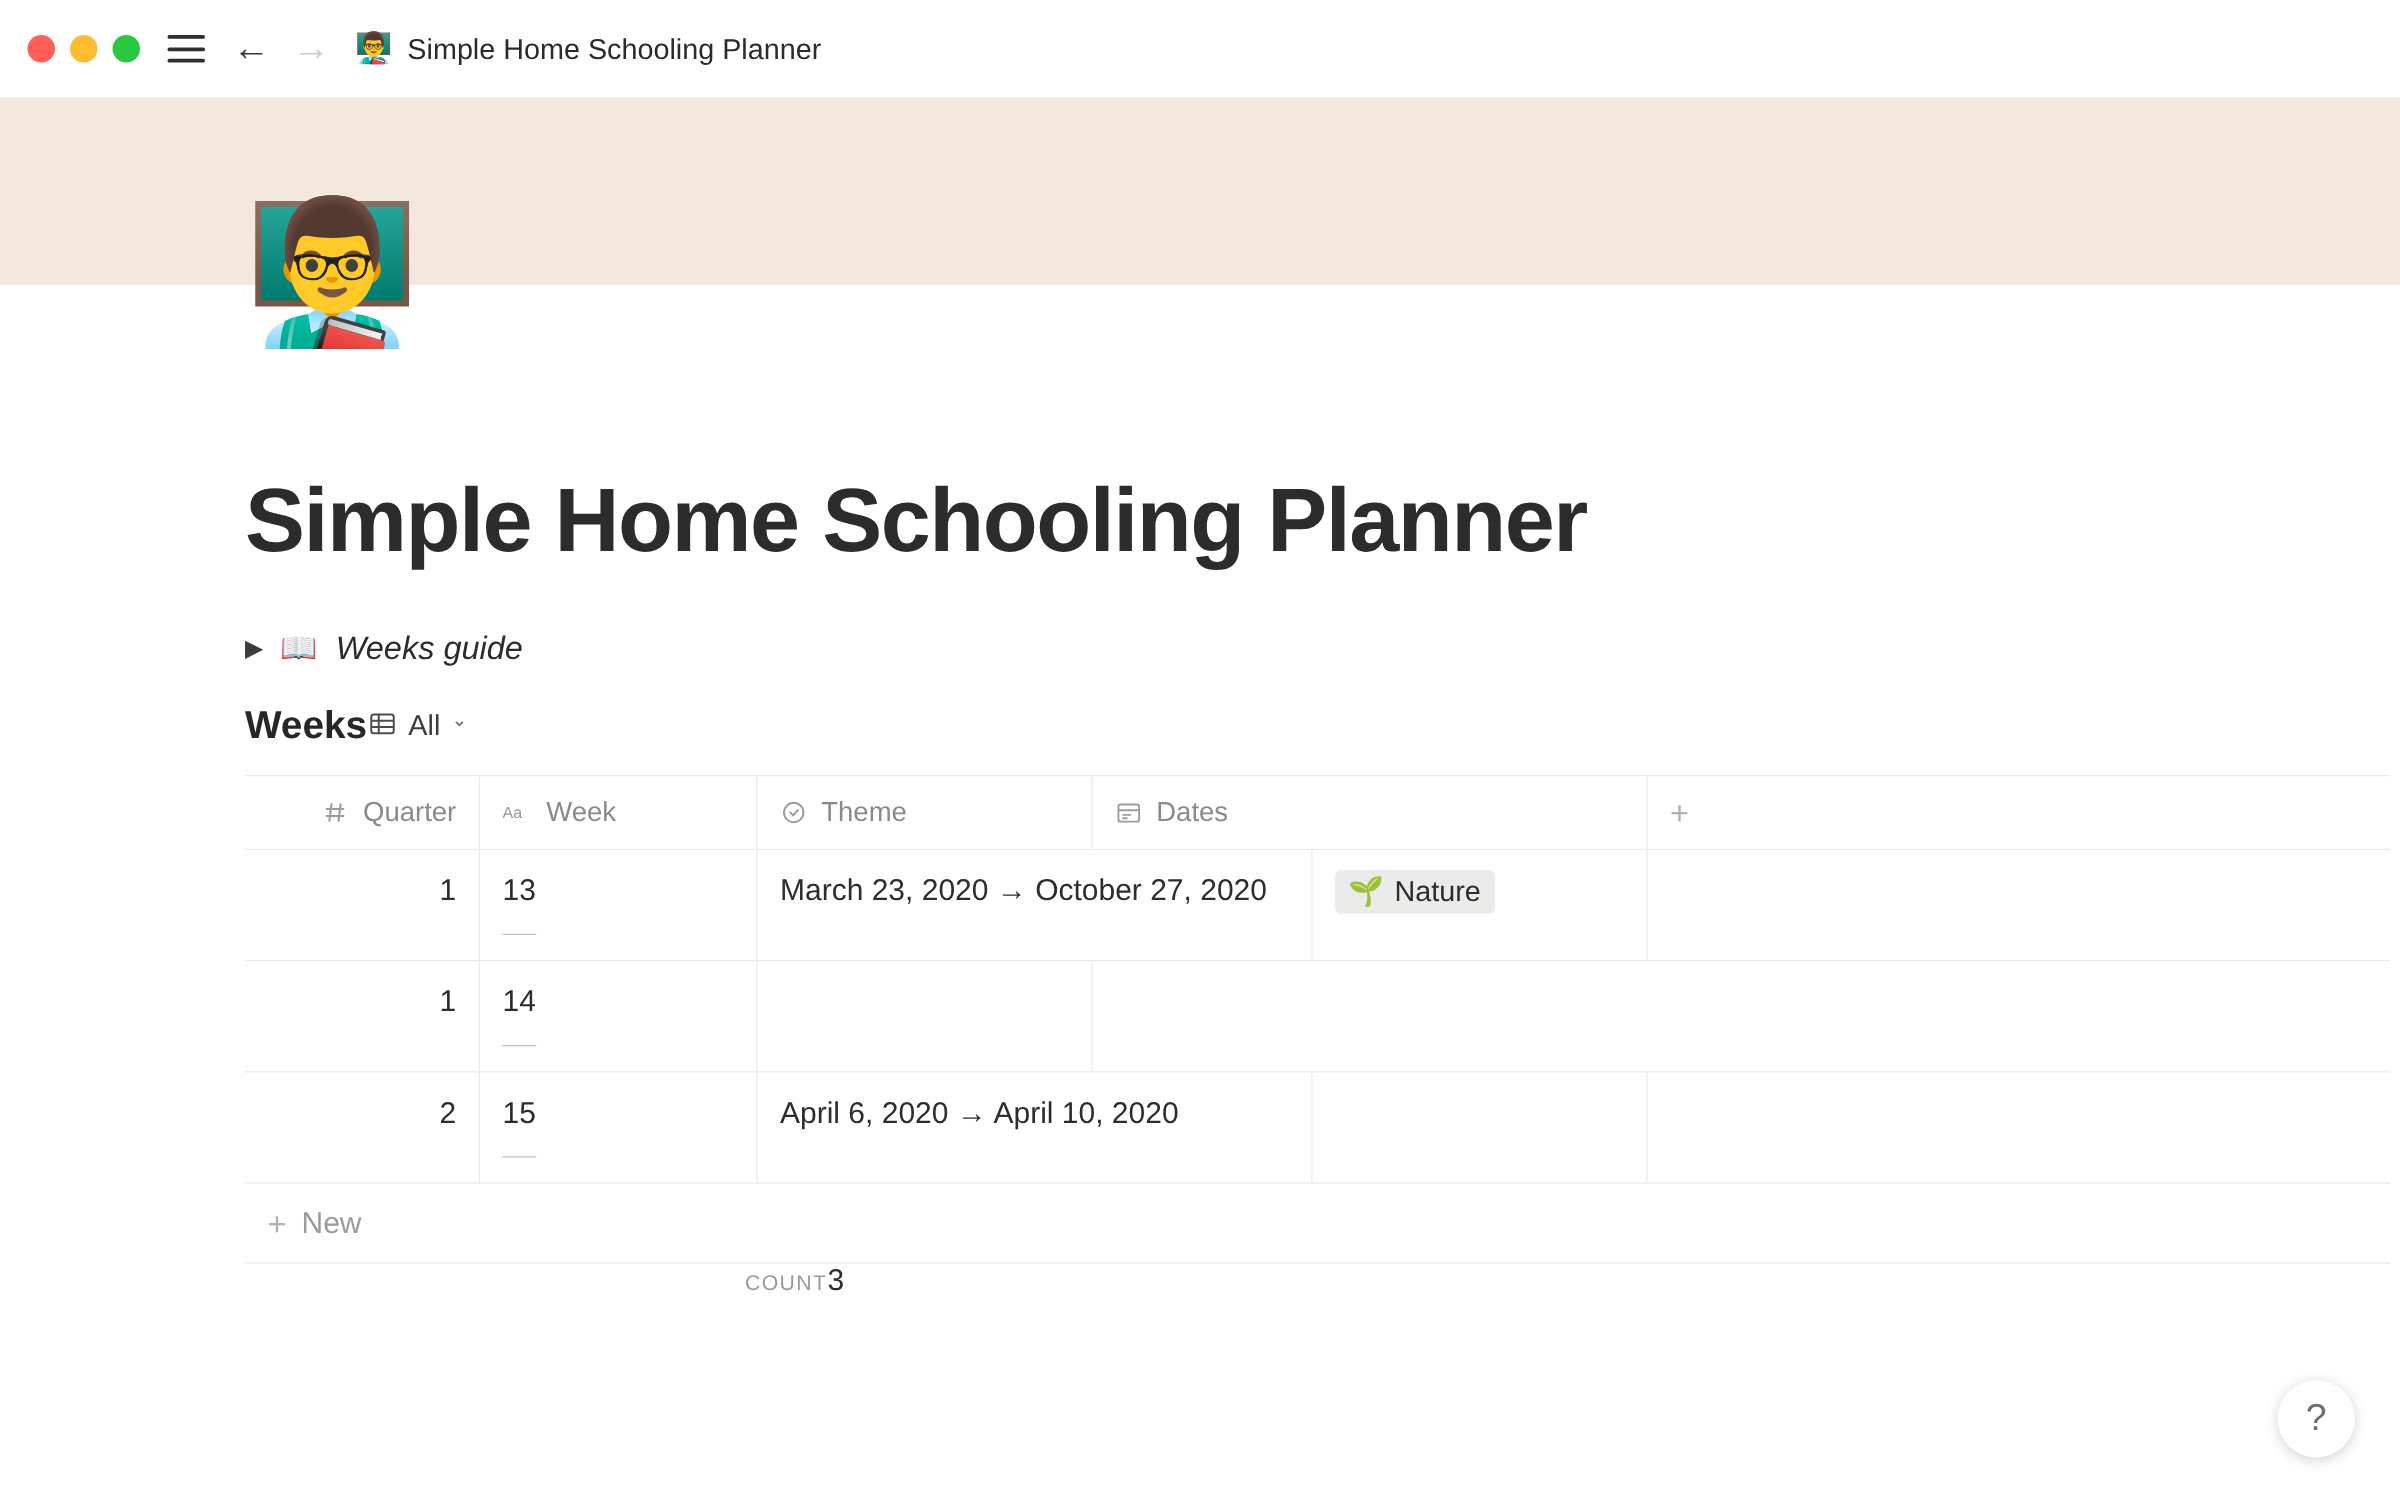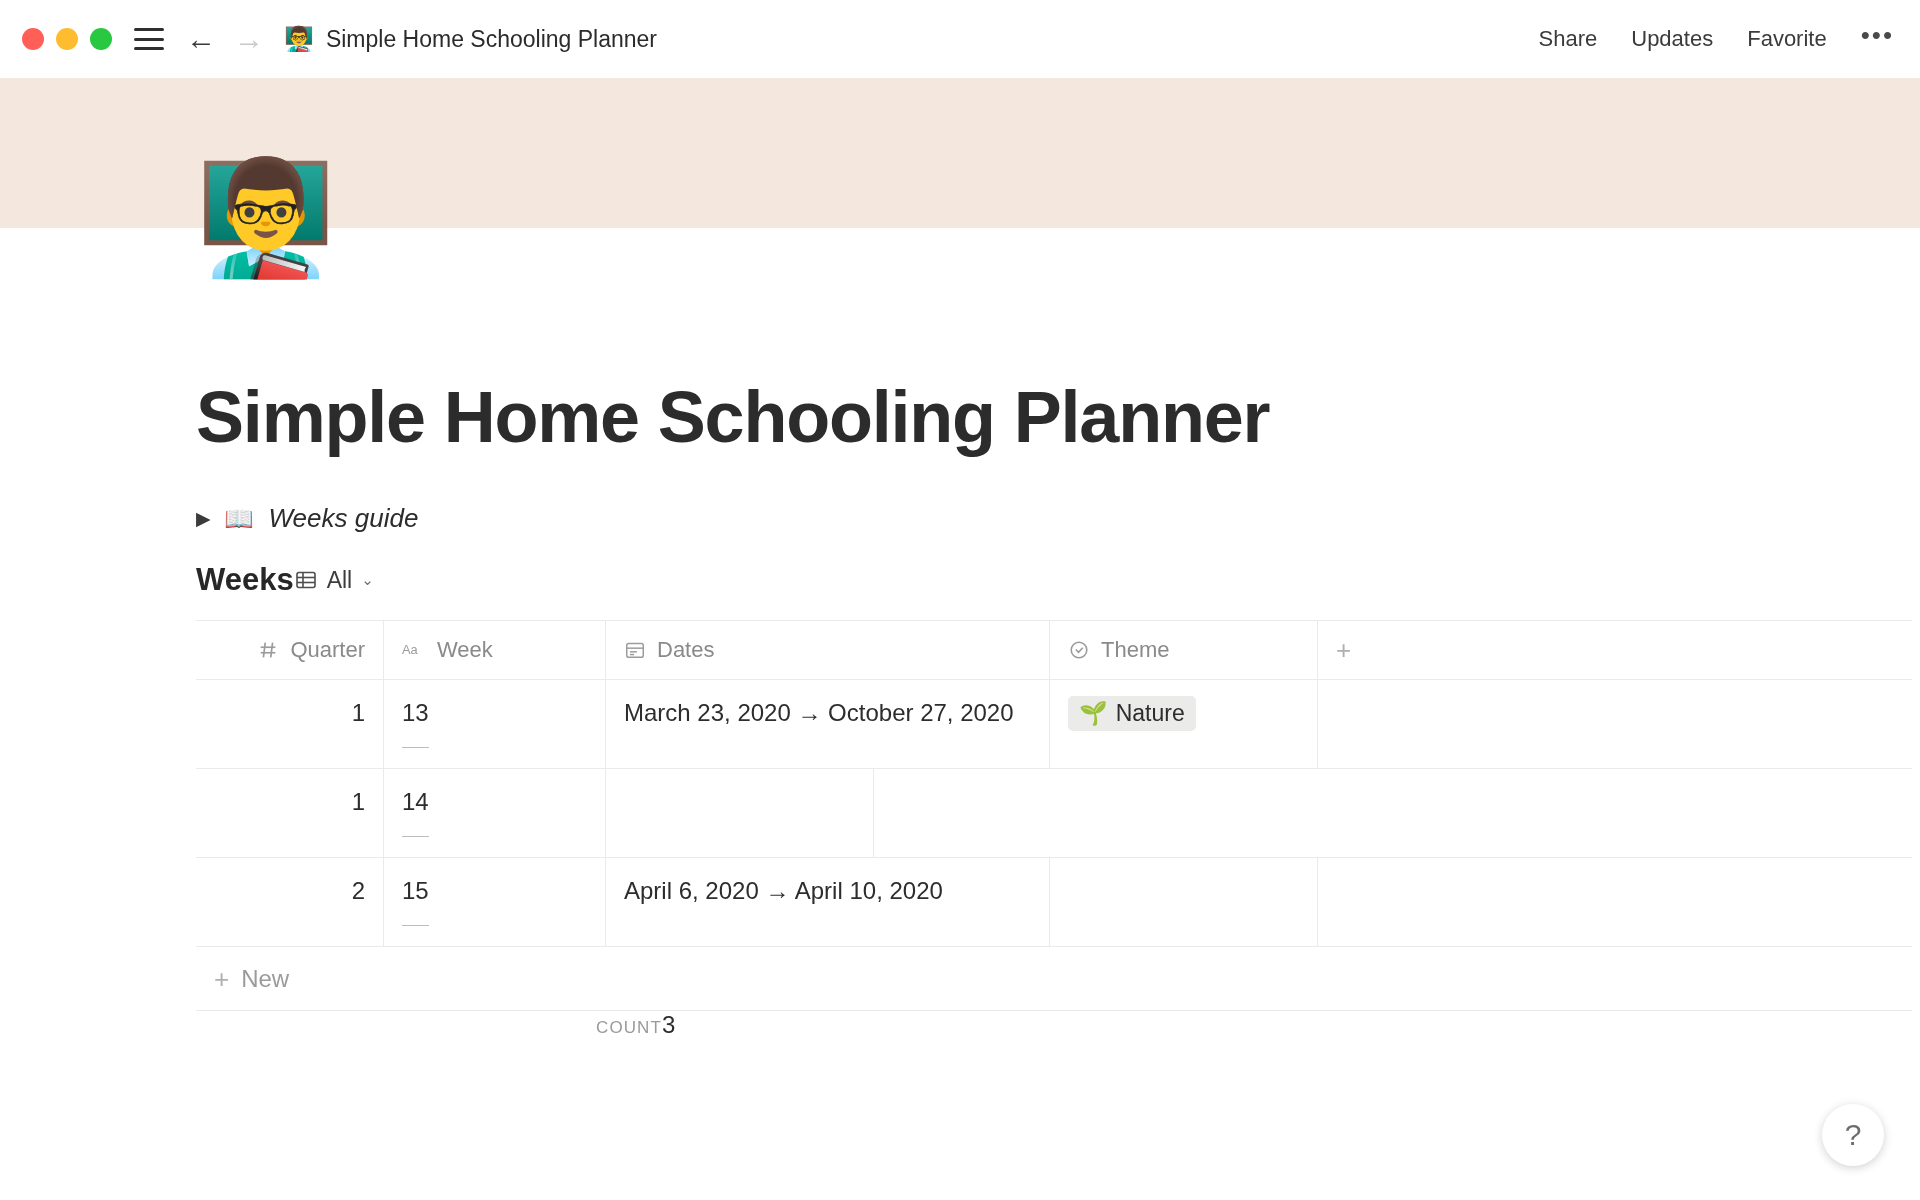--- a/index.html
+++ b/index.html
@@ -147,21 +147,20 @@
     align-items: center;
     margin-top: 28px;
   }
   .db-title {
     font-size: 31px;
     font-weight: bold;
     color: #272727;
   }
   .view-chip {
     display: flex;
-    align-items: center;
     gap: 9px;
     font-size: 23px;
     color: #3d3d3d;
     cursor: pointer;
   }
   .view-chip .grid-ico { color: #4d4d4d; display: inline-flex; }
   .chev { font-size: 15px; color: #6b6b6b; }
 
   
   .table {
@@ -283,26 +282,20 @@
   <div class="navarrows">
     <span class="arrow back">←</span>
     <span class="arrow fwd">→</span>
   </div>
 
   <div class="doc-crumb">
     <span class="emoji">👨‍🏫</span>
     <span>Simple Home Schooling Planner</span>
   </div>
 
-  <div class="titlebar-right">
-    <span class="tb-action">Share</span>
-    <span class="tb-action">Updates</span>
-    <span class="tb-action">Favorite</span>
-    <span class="tb-dots">•••</span>
-  </div>
 </div>
 
 <div class="cover"></div>
 
 <div class="page">
 
   <div class="page-icon">👨‍🏫</div>
 
   <h1 class="page-title">Simple Home Schooling Planner</h1>
 
@@ -345,42 +338,42 @@
 
       <div class="tcell c-week">
         <span class="hicon">
           <svg width="24" height="20" viewBox="0 0 28 20">
               <text x="0" y="15" font-family="Liberation Sans, sans-serif" font-size="15" fill="#9b9b9b">Aa</text>
             </svg>
         </span>
         <span>Week</span>
       </div>
 
+      <div class="tcell c-theme">
+        <span class="hicon">
+          <svg width="22" height="22" viewBox="0 0 24 24" fill="none" stroke="#9b9b9b" stroke-width="1.7">
+            <circle cx="12" cy="12" r="8.5"></circle>
+            <polyline points="8.5,11.5 11.5,14.5 16,9.5"></polyline>
+          </svg>
+        </span>
+        <span>Theme</span>
+      </div>
+
       <div class="tcell c-dates">
         <span class="hicon">
           <svg width="22" height="22" viewBox="0 0 24 24" fill="none" stroke="#9b9b9b" stroke-width="1.6">
             <rect x="3" y="5" width="18" height="15" rx="2"></rect>
             <line x1="3" y1="10" x2="21" y2="10"></line>
             <line x1="6.5" y1="14" x2="14" y2="14"></line>
             <line x1="6.5" y1="17" x2="11" y2="17"></line>
           </svg>
         </span>
         <span>Dates</span>
       </div>
 
-      <div class="tcell c-theme">
-        <span class="hicon">
-          <svg width="22" height="22" viewBox="0 0 24 24" fill="none" stroke="#9b9b9b" stroke-width="1.7">
-            <circle cx="12" cy="12" r="8.5"></circle>
-            <polyline points="8.5,11.5 11.5,14.5 16,9.5"></polyline>
-          </svg>
-        </span>
-        <span>Theme</span>
-      </div>
-
       <div class="tcell c-plus">
         <span class="plus-glyph">+</span>
       </div>
     </div>
 
     <div class="tbody">
 
       <div class="trow">
         <div class="tcell c-quarter">
           <span class="cell-text">1</span>

